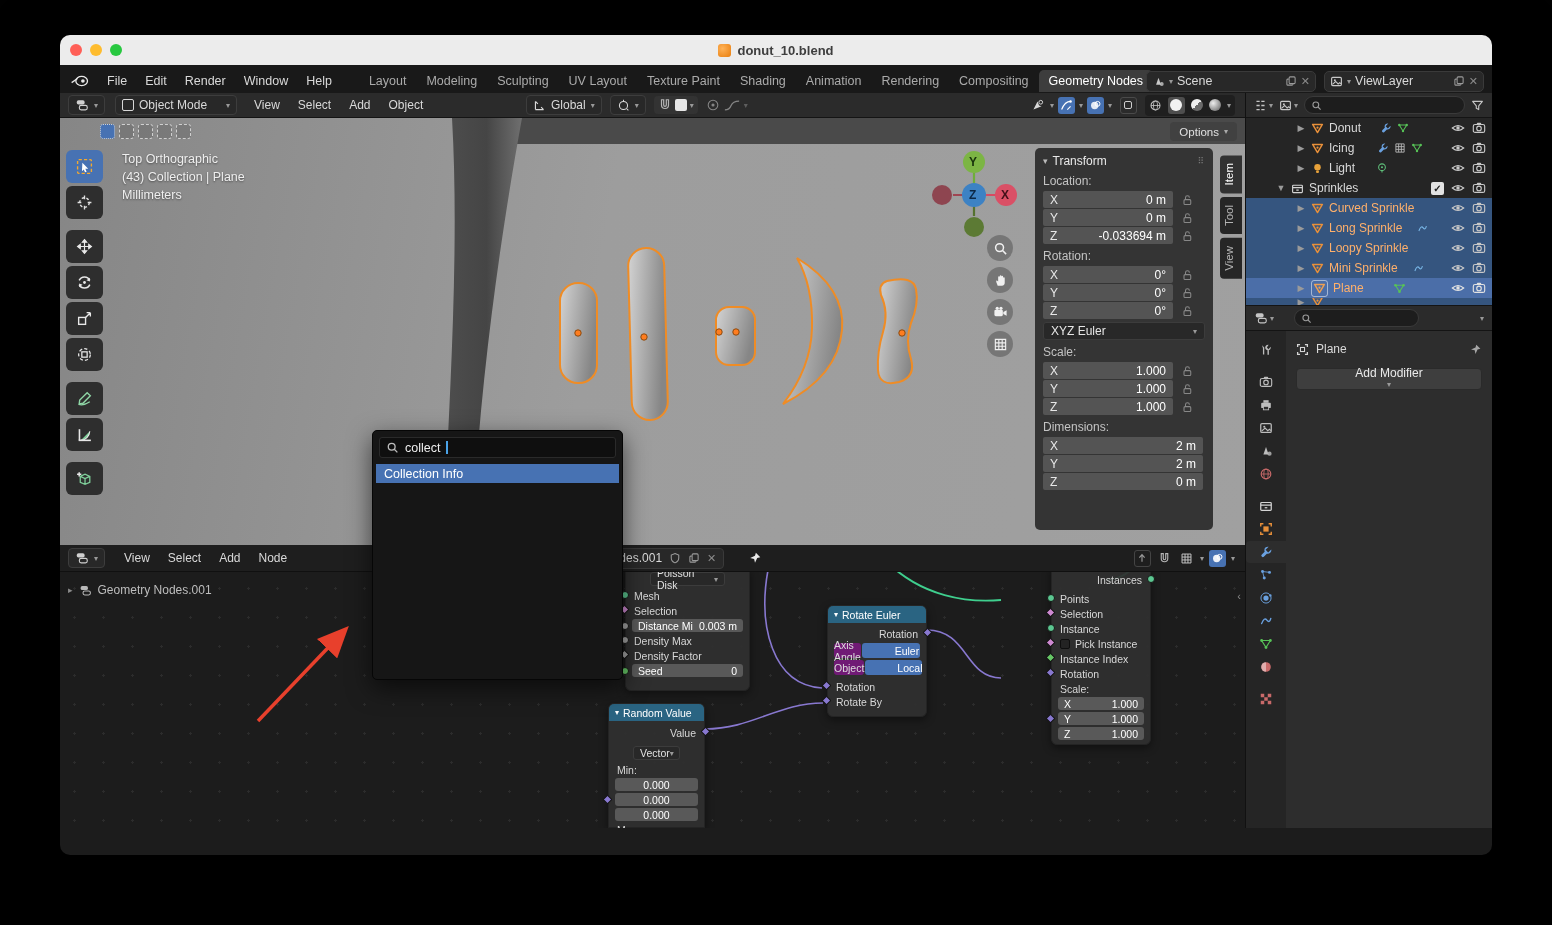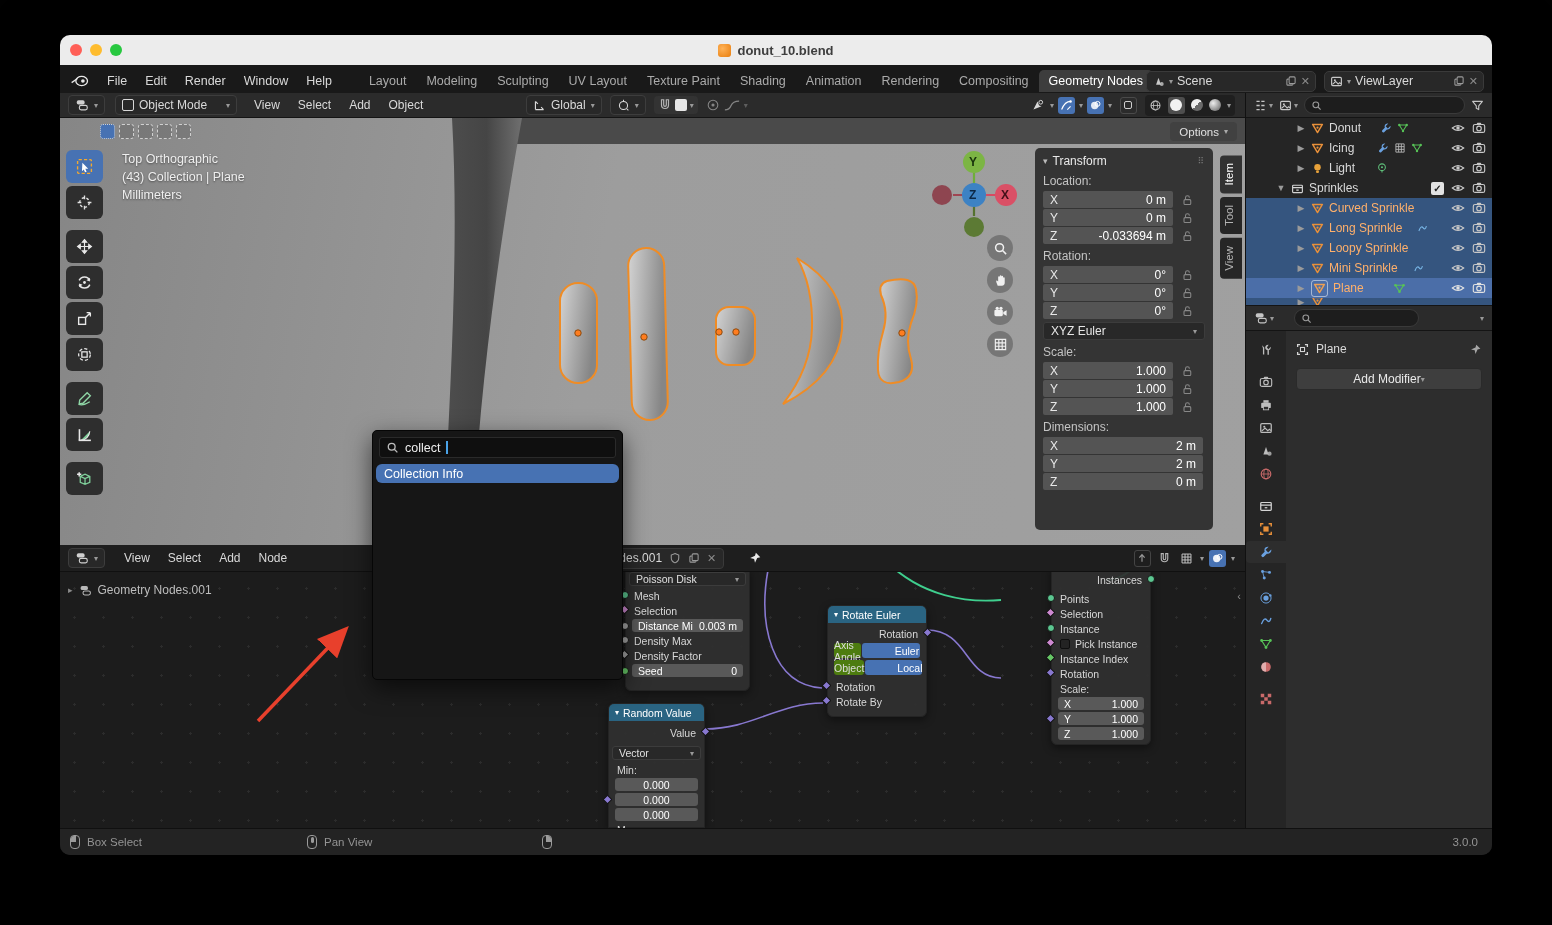--- a/index.html
+++ b/index.html
@@ -63,38 +63,38 @@
   #nodeeditor{position:absolute;left:0;top:510px;width:1185px;height:283px;background-color:#1c1c1c;background-image:radial-gradient(#2c2c2c 1px,transparent 1.2px);background-size:29px 29px;overflow:hidden;}
   .nehead{position:absolute;left:0;top:0;width:100%;height:27px;background:#1e1e1e;border-bottom:1px solid #101010;display:flex;align-items:center;color:#d9d9d9;font-size:12px;}
   .necrumb{position:absolute;left:8px;top:38px;display:flex;align-items:center;gap:6px;color:#bdbdbd;font-size:12px;}
   .node{position:absolute;background:rgba(48,48,48,.94);border:1px solid #242424;border-radius:6px;box-shadow:0 3px 8px rgba(0,0,0,.45);color:#d8d8d8;font-size:10.5px;}
   .nhead{height:17px;background:#2a6482;border-radius:5px 5px 0 0;display:flex;align-items:center;padding:0 6px;gap:4px;color:#fff;font-size:10.5px;}
   .nrow{position:relative;height:15px;display:flex;align-items:center;padding:0 8px;}
   .nrow.right{justify-content:flex-end;}
   .nfield{height:13px;background:#595959;border-radius:3px;display:flex;align-items:center;padding:0 6px;color:#fff;margin:1px 6px;flex:1;}
   .nfield .fl{flex:1;}
   .nfield .fv{text-align:right;}
-  .nselect{height:14px;background:#282828;border:1px solid #3c3c3c;border-radius:3px;display:flex;align-items:center;padding:0 6px;margin:2px 3px;color:#e0e0e0;justify-content:space-between;}
+  .nselect{height:14px;background:#282828;border:1px solid #3c3c3c;border-radius:3px;display:flex;align-items:center;padding:0 6px;margin:2px 24px;color:#e0e0e0;justify-content:space-between;}
   .sock{position:absolute;width:8px;height:8px;border-radius:50%;border:1px solid #141414;}
   .sock.l{left:-5px;top:3px;}
   .sock.r{right:-5px;top:3px;}
   .sock.dia{width:7px;height:7px;border-radius:1px;transform:rotate(45deg);}
   .green{background:#5cc791;}
   .gray{background:#a5a5a5;}
   .purple{background:#8878d0;}
   .pink{background:#cf8ad2;}
   .greend{background:#67c767;}
-  .tbtn{height:15px;flex:1;background:#4d7c0f;color:#ddd;display:flex;align-items:center;justify-content:center;border-radius:3px;}
+  .tbtn{height:15px;flex:1;background:#701a75;color:#ddd;display:flex;align-items:center;justify-content:center;border-radius:3px;}
   .tbtn.on{background:#4772b3;color:#fff;padding-left:32px;}
   .tpair{display:flex;gap:1px;margin:2px 6px;}
   
   #popup{position:absolute;left:312px;top:395px;width:251px;height:250px;background:#161616;border:1px solid #060606;border-radius:5px;box-shadow:0 8px 24px rgba(0,0,0,.6);z-index:50;}
   .popinput{margin:6px;height:21px;background:#0f0f0f;border:1px solid #2a2a2a;border-radius:3px;display:flex;align-items:center;padding:0 6px;gap:6px;color:#eee;font-size:12.5px;}
   .caret{width:2px;height:13px;background:#4aa3e8;}
-  .popresult{margin:6px 3px 0 3px;height:19px;background:#4772b3;border-radius:6px;display:flex;align-items:center;padding:0 8px;color:#fff;font-size:12.5px;}
+  .popresult{margin:6px 3px 0 3px;height:19px;background:#4772b3;border-radius:0;display:flex;align-items:center;padding:0 8px;color:#fff;font-size:12.5px;}
   
   .annotext{position:absolute;left:40px;top:711px;width:480px;text-align:center;color:#e8402c;font-size:17px;font-weight:bold;z-index:40;}
   
   #rightcol{position:absolute;left:1185px;top:58px;width:247px;height:735px;background:#2d2d2d;border-left:1px solid #111;}
   .olheader{position:absolute;left:0;top:0;width:100%;height:25px;background:#2b2b2b;border-bottom:1px solid #141414;display:flex;align-items:center;gap:6px;padding:0 8px;}
   .searchbox{flex:1;height:18px;background:#1d1d1d;border:1px solid #3a3a3a;border-radius:9px;display:flex;align-items:center;padding:0 6px;gap:4px;}
   #outliner{position:absolute;left:0;top:25px;width:100%;height:187px;background:#252525;overflow:hidden;color:#d9d9d9;font-size:12px;}
   .olrow{position:relative;height:20px;display:flex;align-items:center;gap:5px;}
   .olrow.sel{background:#35557f;}
   .olrow.active{background:#4b6ea8;}
@@ -104,21 +104,21 @@
   .disc{color:#9a9a9a;font-size:9px;width:10px;text-align:center;}
   
   .prheader{position:absolute;left:0;top:212px;width:100%;height:26px;background:#2b2b2b;border-top:1px solid #141414;border-bottom:1px solid #141414;display:flex;align-items:center;gap:6px;padding:0 8px;}
   #properties{position:absolute;left:0;top:238px;width:100%;bottom:0;background:#2d2d2d;}
   .ptabs{position:absolute;left:0;top:0;width:40px;height:100%;background:#252525;display:flex;flex-direction:column;align-items:center;padding-top:8px;}
   .ptab{width:40px;height:22px;display:flex;align-items:center;justify-content:center;margin-bottom:1px;}
   .ptab.gap{margin-top:9px;}
   .ptab.on{background:#2d2d2d;border-radius:4px 0 0 4px;}
   .pcontent{position:absolute;left:40px;top:0;right:0;height:100%;color:#d9d9d9;font-size:12px;}
   .crumbrow{display:flex;align-items:center;gap:7px;padding:11px 10px 0 10px;}
-  .addmod{margin:12px 10px 0 10px;height:22px;background:#3e3e3e;border:1px solid #2a2a2a;border-radius:4px;display:flex;align-items:center;justify-content:center;padding:0 9px;color:#eaeaea;}
+  .addmod{margin:12px 10px 0 10px;height:22px;background:#3e3e3e;border:1px solid #2a2a2a;border-radius:4px;display:flex;align-items:center;justify-content:flex-end;padding:0 9px;color:#eaeaea;flex-direction:column;}
   
   #statusbar{position:absolute;left:0;top:793px;width:100%;height:27px;background:#232323;border-top:1px solid #101010;display:flex;align-items:center;color:#949494;font-size:11.5px;}
   .mouseic{width:10px;height:14px;border:1px solid #9a9a9a;border-radius:4px;position:relative;margin-right:7px;}
   .mouseic.l::before{content:"";position:absolute;left:0;top:0;width:5px;height:6px;background:#9a9a9a;border-radius:3px 0 0 0;}
   .mouseic.m::before{content:"";position:absolute;left:3px;top:1px;width:3px;height:6px;background:#9a9a9a;border-radius:2px;}
   .mouseic.r::before{content:"";position:absolute;right:0;top:0;width:5px;height:6px;background:#9a9a9a;border-radius:0 3px 0 0;}
   .ic{display:inline-block;vertical-align:middle;}
   svg.ic{overflow:visible;}
 </style>
 </head>
@@ -1267,29 +1267,15 @@
               </svg>
           </div>
           <div class="addmod">
             <span>Add Modifier</span>
             <span style="font-size:8px;color:#999">▾</span>
           </div>
         </div>
       </div>
     </div>
 
-    <div id="statusbar">
-      <div style="display:flex;align-items:center;margin-left:10px">
-        <span class="mouseic l"></span>
-        <span>Box Select</span>
-      </div>
-      <div style="display:flex;align-items:center;margin-left:165px">
-        <span class="mouseic m"></span>
-        <span>Pan View</span>
-      </div>
-      <div style="display:flex;align-items:center;margin-left:170px">
-        <span class="mouseic r"></span>
-      </div>
-      <div style="margin-left:auto;margin-right:14px">3.0.0</div>
-    </div>
 
   </div>
 </div>
 
 </body></html>

